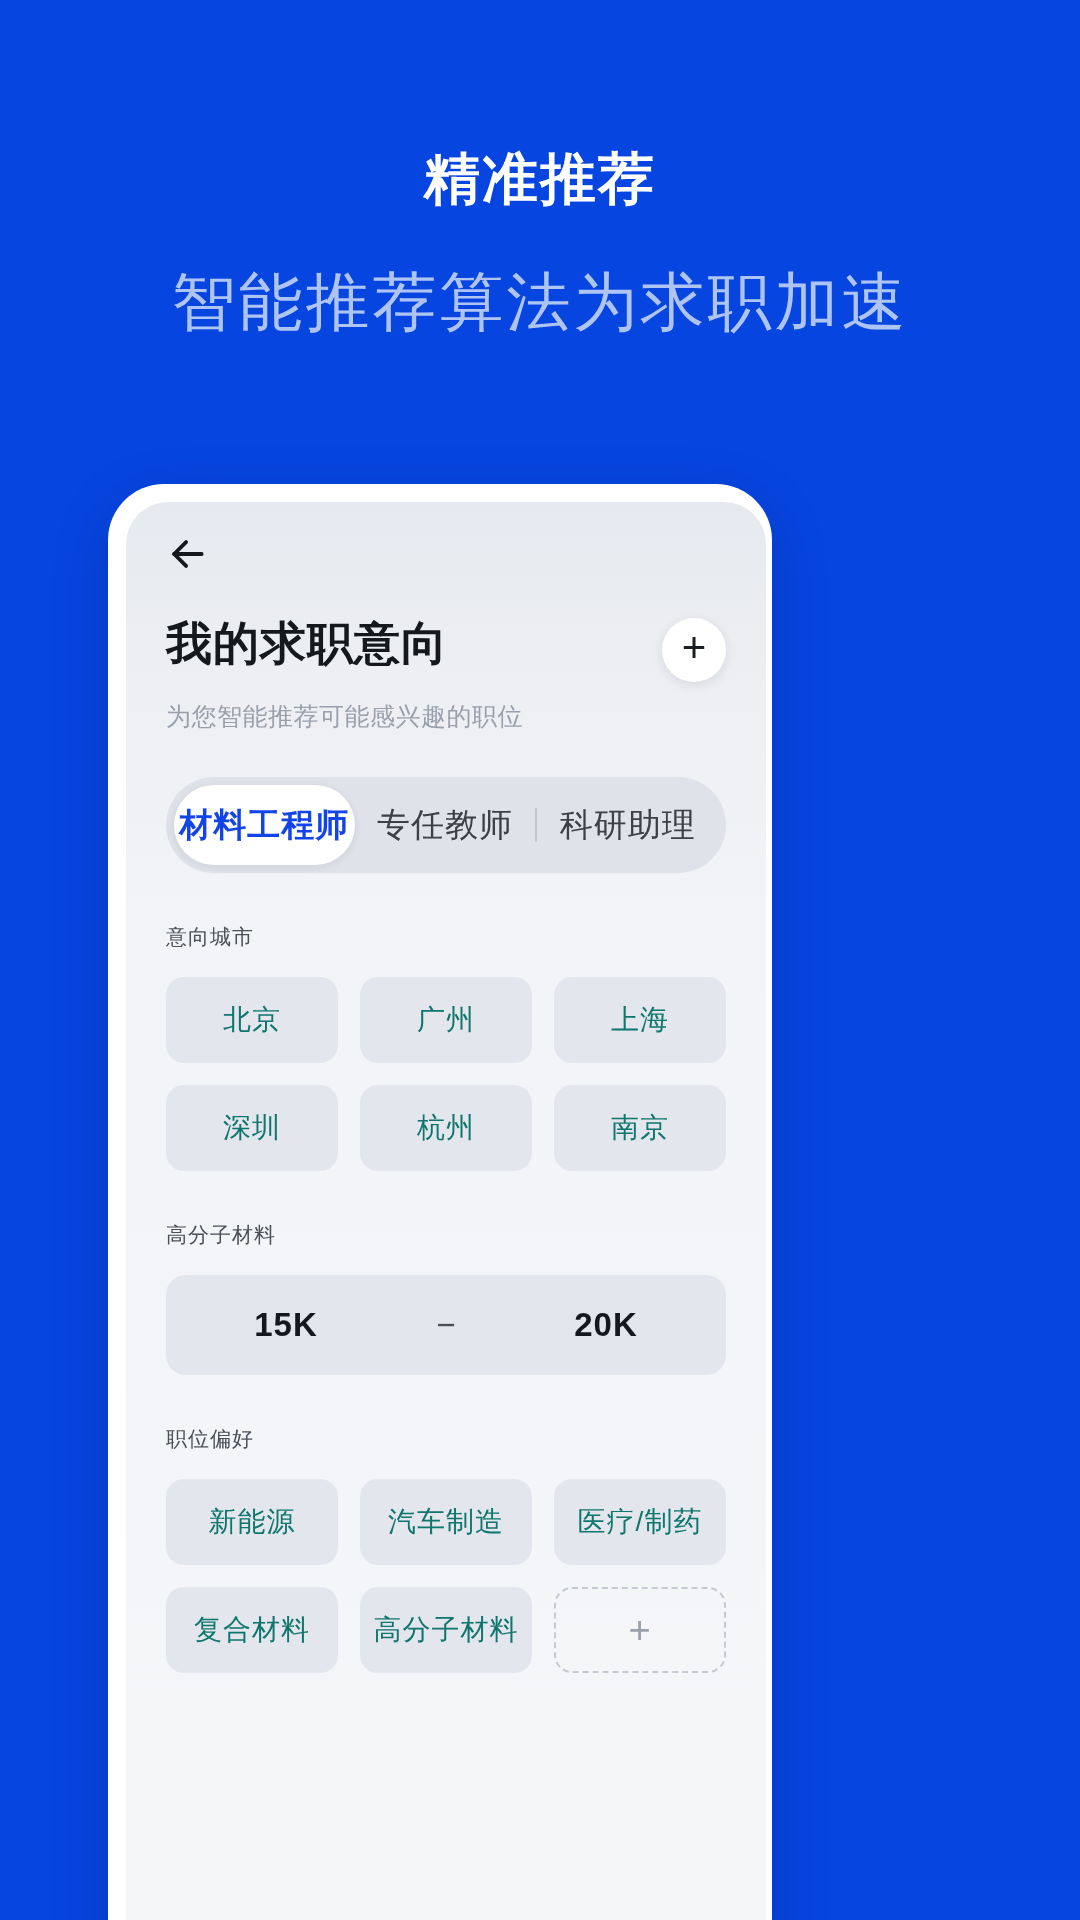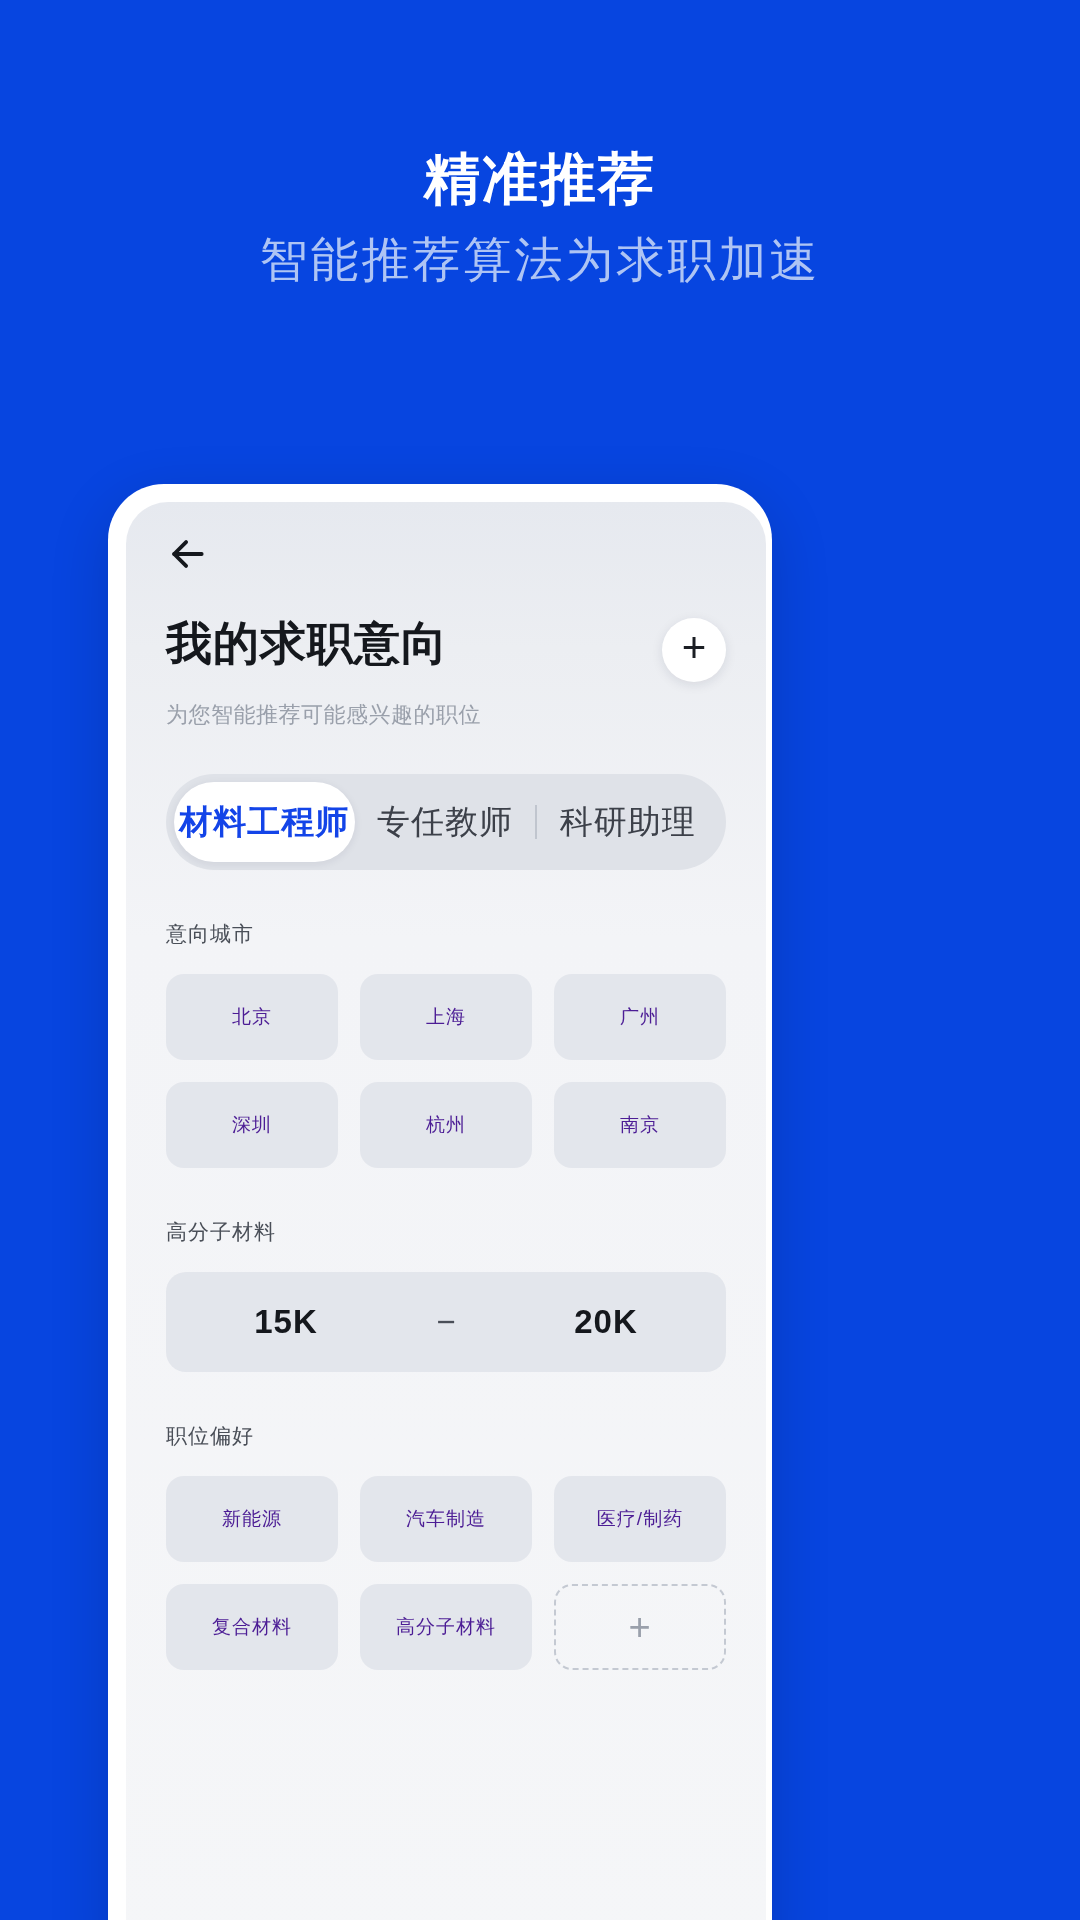--- a/index.html
+++ b/index.html
@@ -23,22 +23,22 @@
   }
   .hero-title {
     margin-top: 148px;
     font-size: 56px;
     line-height: 1.12;
     font-weight: 700;
     color: #ffffff;
     letter-spacing: 2px;
   }
   .hero-subtitle {
-    margin-top: 20px;
-    font-size: 48px;
+    margin-top: 53px;
+    font-size: 64px;
     line-height: 1.2;
     font-weight: 400;
     color: #aec4f4;
     letter-spacing: 3px;
   }
 
   
   .phone-frame {
     position: absolute;
     left: 108px;
@@ -103,21 +103,21 @@
   }
   .add-button span {
     font-size: 42px;
     line-height: 1;
     color: #1b1e24;
     font-weight: 400;
     margin-top: -4px;
   }
   .page-subtitle {
     padding: 18px 40px 0 40px;
-    font-size: 22px;
+    font-size: 25px;
     color: #9aa0ab;
     letter-spacing: 0.5px;
   }
 
   
   .tab-bar {
     margin: 44px 40px 0 40px;
     height: 96px;
     background: #dfe2e8;
     border-radius: 48px;
@@ -164,22 +164,22 @@
     grid-template-columns: repeat(3, 1fr);
     gap: 22px;
   }
   .chip {
     height: 86px;
     background: #e3e6ec;
     border-radius: 18px;
     display: flex;
     align-items: center;
     justify-content: center;
-    font-size: 19px;
-    color: #4c1d95;
+    font-size: 28px;
+    color: #0f766e;
     letter-spacing: 1px;
   }
   .chip.dashed {
     background: transparent;
     border: 2px dashed #c4c9d2;
     color: #9aa0ab;
     font-size: 38px;
   }
 
   
@@ -243,22 +243,22 @@
       </div>
       <div class="tab-divider"></div>
       <div class="tab">
         <span>科研助理</span>
       </div>
     </div>
 
     <div class="section-label">意向城市</div>
     <div class="chip-grid">
       <div class="chip">北京</div>
+      <div class="chip">广州</div>
       <div class="chip">上海</div>
-      <div class="chip">广州</div>
       <div class="chip">深圳</div>
       <div class="chip">杭州</div>
       <div class="chip">南京</div>
     </div>
 
     <div class="section-label">高分子材料</div>
     <div class="salary-row">
       <div class="salary-val">15K</div>
       <div class="salary-sep">−</div>
       <div class="salary-val">20K</div>

